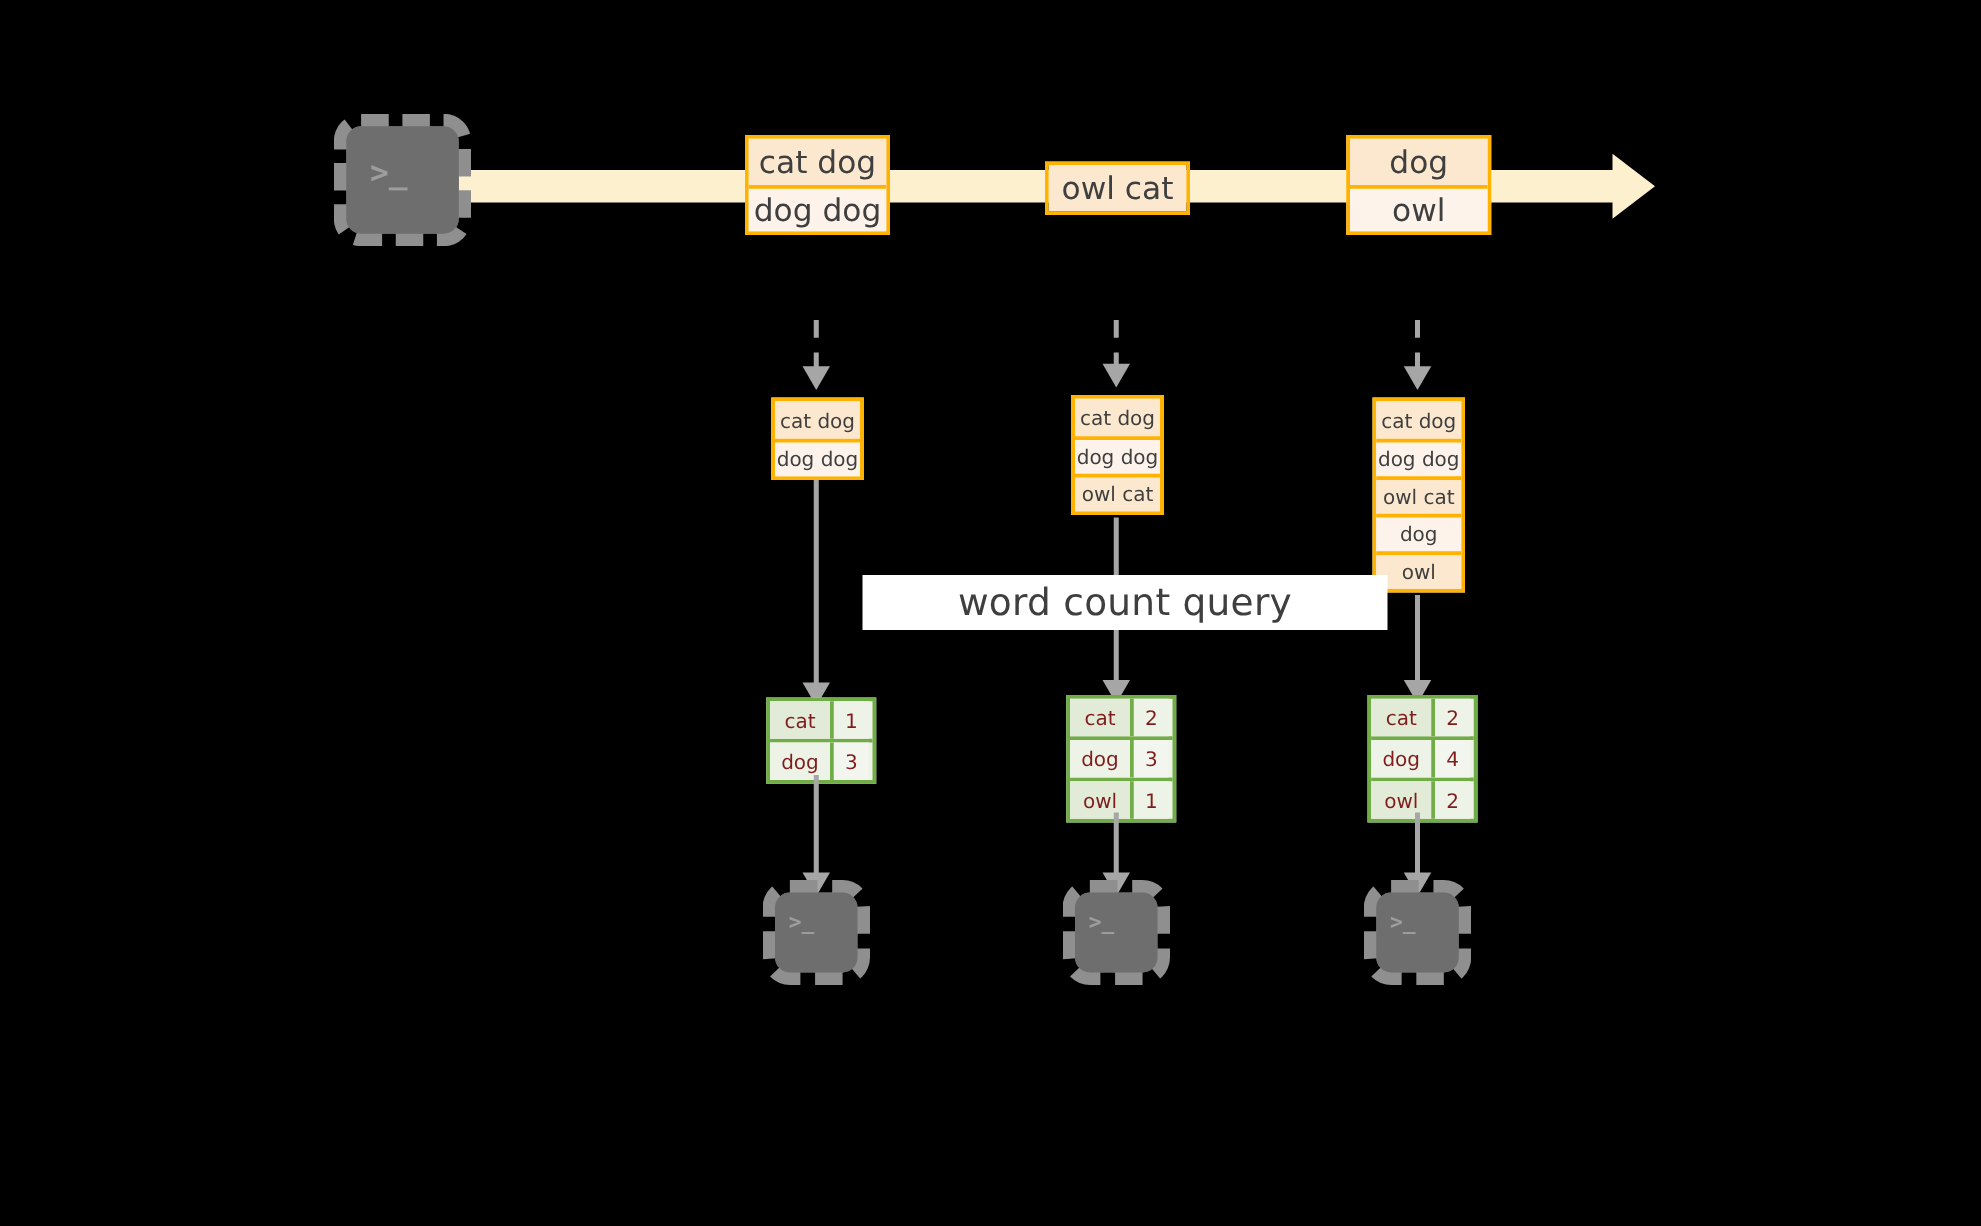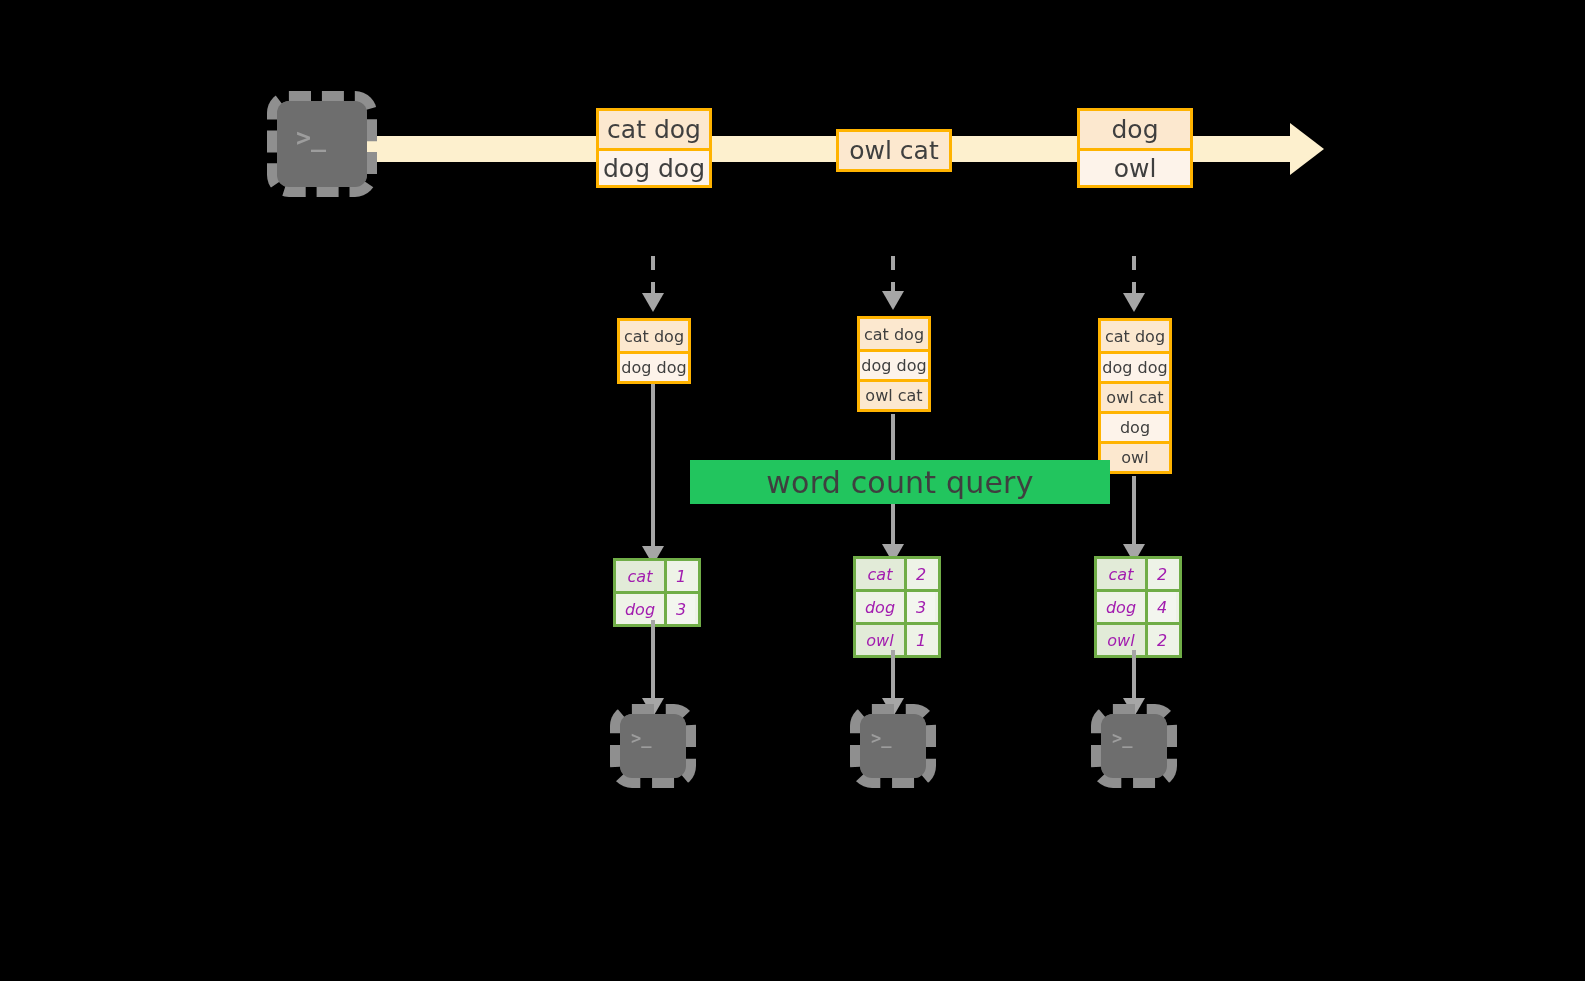--- a/index.html
+++ b/index.html
@@ -104,23 +104,22 @@
     display: flex;
     height: 30px;
   }
   .table .trow + .trow { border-top: 3px solid #70ad47; }
   .table .tcell {
     box-sizing: border-box;
     display: flex;
     align-items: center;
     justify-content: center;
     font-size: 16px;
-    color: #a21caf;
+    color: #7f1d1d;
     white-space: nowrap;
-    font-style: italic;
   }
   .table .tcell.word  { width: 48px; background: #e2ebd8; }
   .table .tcell.count { width: 31px; background: #eef3e7; border-left: 3px solid #70ad47; }
   .table .trow.alt .tcell.word  { background: #eef3e7; }
   .table .trow.alt .tcell.count { background: #f3f6ef; }
 
   
   .conn-line {
     position: absolute;
     width: 4px;
@@ -136,21 +135,21 @@
     position: absolute;
     width: 0; height: 0;
     border-left: 11px solid transparent;
     border-right: 11px solid transparent;
     border-top: 19px solid #a6a6a6;
   }
 
   
   .caption {
     position: absolute;
-    background: #22c55e;
+    background: #ffffff;
     display: flex;
     align-items: center;
     justify-content: center;
   }
   .caption span {
     font-size: 30px;
     color: #3f3f3f;
     white-space: nowrap;
     letter-spacing: 0.2px;
   }

